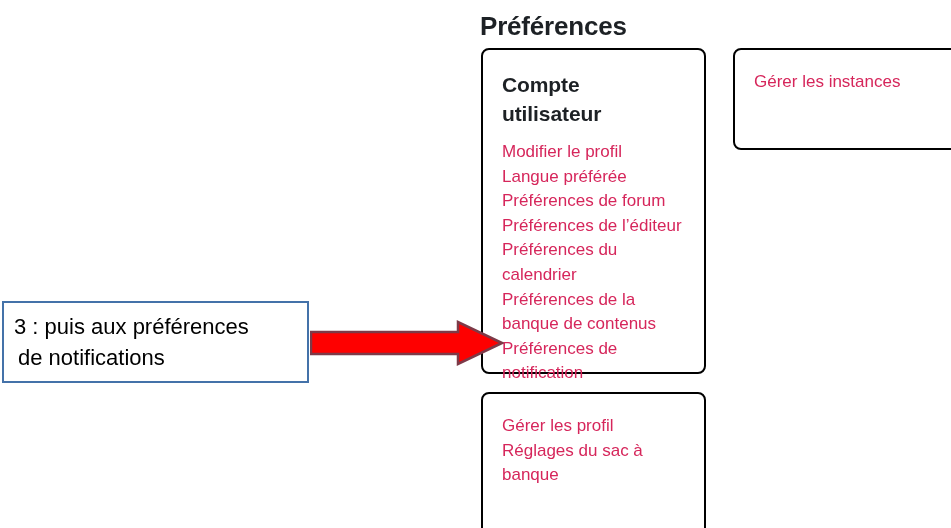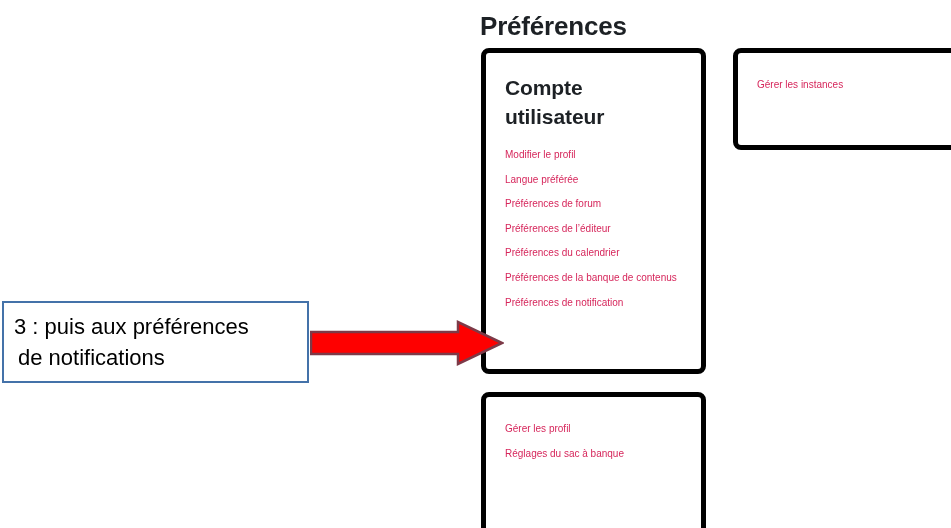--- a/index.html
+++ b/index.html
@@ -32,21 +32,21 @@
     font-weight: bold;
     color: #1d2125;
     letter-spacing: -0.2px;
     line-height: 32px;
     white-space: nowrap;
   }
 
   .card {
     position: absolute;
     background: #ffffff;
-    border: 5px solid #000000;
+    border: 2px solid #000000;
     border-radius: 8px;
     box-sizing: border-box;
   }
 
   .card-body {
     padding: 20px 19px 16px 19px;
   }
 
   .card-title {
     font-size: 21px;
@@ -68,21 +68,21 @@
   }
 
   .link-list li {
     margin: 0;
     padding: 0;
   }
 
   .link {
     display: inline-block;
     color: #d6265b;
-    font-size: 10px;
+    font-size: 17px;
     line-height: 24.6px;
     text-decoration: none;
     cursor: pointer;
   }
 
   
   #card-account {
     left: 481px;
     top: 48px;
     width: 225px;

